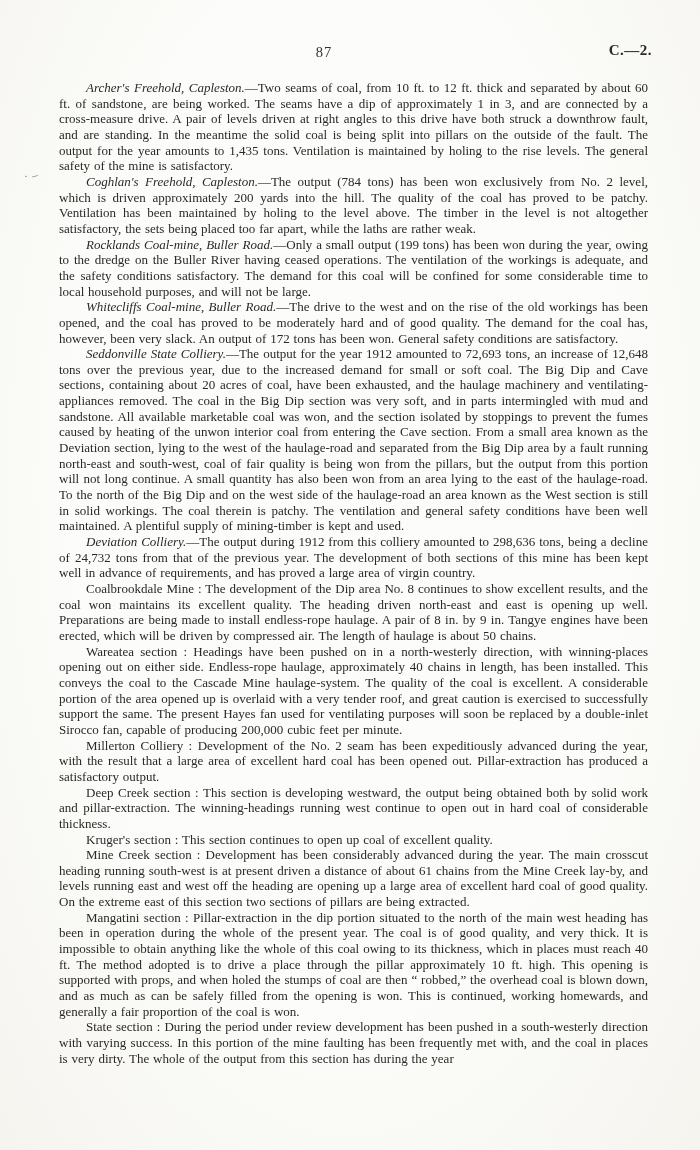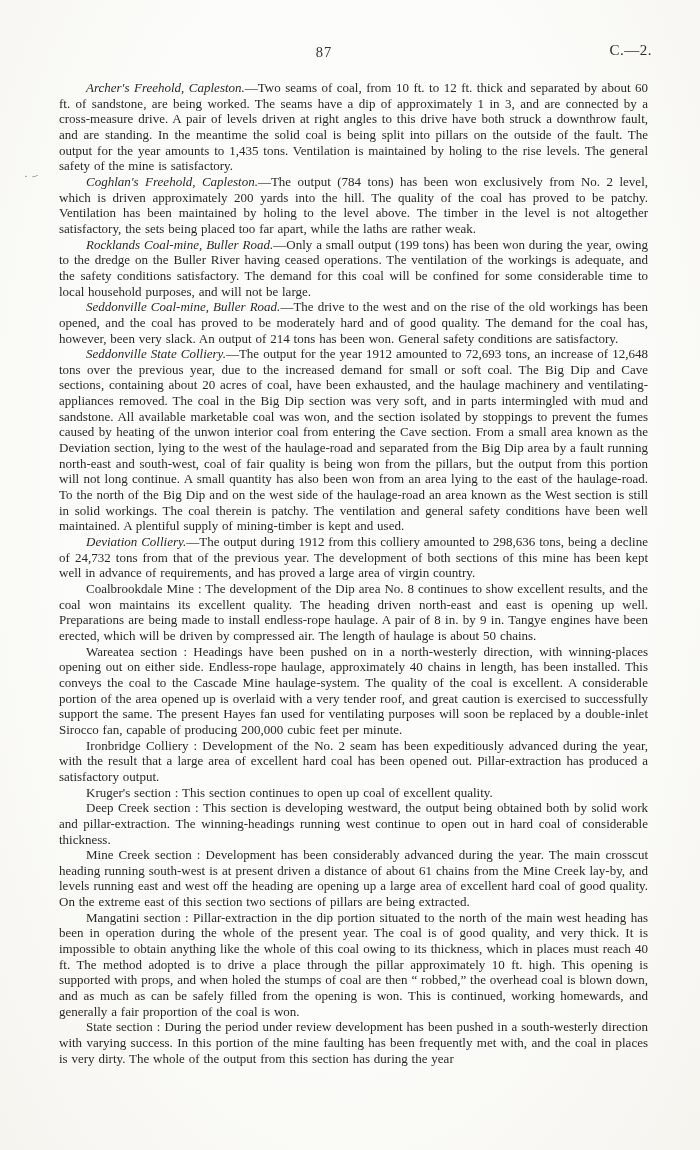--- a/index.html
+++ b/index.html
@@ -14,21 +14,21 @@
   .sheet {
     position: absolute; inset: 0;
     background: radial-gradient(ellipse at 50% 42%, #fcfcfa 55%, #f5f4ef 100%);
   }
   .page-header-num {
     position: absolute; top: 44px; left: 0; width: 648px;
     text-align: center; font-size: 14.5px; letter-spacing: 1px; color: #33322f;
   }
   .page-header-code {
     position: absolute; top: 42px; right: 48px;
-    font-size: 15px; font-weight: normal; letter-spacing: 0.5px; color: #2c2b29;
+    font-size: 15px; font-weight: bold; letter-spacing: 0.5px; color: #2c2b29;
   }
   .body-text {
     position: absolute; top: 80px; left: 59px; width: 589px;
     font-size: 13px; line-height: 15.65px;
     text-align: justify; word-spacing: 0.6px;
   }
   .para { margin: 0; text-indent: 27px; }
   .lead.it { font-style: italic; }
   .ink-speck {
     position: absolute; left: 24px; top: 168px;
@@ -44,24 +44,24 @@
 <div class="page-header-num">87</div>
 
 <div class="page-header-code">C.—2.</div>
 
 <span class="ink-speck">·﹘</span>
 
 <div class="body-text">
     <p class="para"><span class="lead it">Archer's Freehold, Capleston.</span>—<span>Two seams of coal, from 10 ft. to 12 ft. thick and separated by about 60 ft. of sandstone, are being worked. The seams have a dip of approximately 1 in 3, and are connected by a cross-measure drive. A pair of levels driven at right angles to this drive have both struck a downthrow fault, and are standing. In the meantime the solid coal is being split into pillars on the outside of the fault. The output for the year amounts to 1,435 tons. Ventilation is maintained by holing to the rise levels. The general safety of the mine is satisfactory.</span></p>
     <p class="para"><span class="lead it">Coghlan's Freehold, Capleston.</span>—<span>The output (784 tons) has been won exclusively from No. 2 level, which is driven approximately 200 yards into the hill. The quality of the coal has proved to be patchy. Ventilation has been maintained by holing to the level above. The timber in the level is not altogether satisfactory, the sets being placed too far apart, while the laths are rather weak.</span></p>
     <p class="para"><span class="lead it">Rocklands Coal-mine, Buller Road.</span>—<span>Only a small output (199 tons) has been won during the year, owing to the dredge on the Buller River having ceased operations. The ventilation of the workings is adequate, and the safety conditions satisfactory. The demand for this coal will be confined for some considerable time to local household purposes, and will not be large.</span></p>
-    <p class="para"><span class="lead it">Seddonville Coal-mine, Buller Road.</span>—<span>The drive to the west and on the rise of the old workings has been opened, and the coal has proved to be moderately hard and of good quality. The demand for the coal has, however, been very slack. An output of 214 tons has been won. General safety conditions are satisfactory.</span></p>
+    <p class="para"><span class="lead it">Whitecliffs Coal-mine, Buller Road.</span>—<span>The drive to the west and on the rise of the old workings has been opened, and the coal has proved to be moderately hard and of good quality. The demand for the coal has, however, been very slack. An output of 172 tons has been won. General safety conditions are satisfactory.</span></p>
     <p class="para"><span class="lead it">Seddonville State Colliery.</span>—<span>The output for the year 1912 amounted to 72,693 tons, an increase of 12,648 tons over the previous year, due to the increased demand for small or soft coal. The Big Dip and Cave sections, containing about 20 acres of coal, have been exhausted, and the haulage machinery and ventilating-appliances removed. The coal in the Big Dip section was very soft, and in parts intermingled with mud and sandstone. All available marketable coal was won, and the section isolated by stoppings to prevent the fumes caused by heating of the unwon interior coal from entering the Cave section. From a small area known as the Deviation section, lying to the west of the haulage-road and separated from the Big Dip area by a fault running north-east and south-west, coal of fair quality is being won from the pillars, but the output from this portion will not long continue. A small quantity has also been won from an area lying to the east of the haulage-road. To the north of the Big Dip and on the west side of the haulage-road an area known as the West section is still in solid workings. The coal therein is patchy. The ventilation and general safety conditions have been well maintained. A plentiful supply of mining-timber is kept and used.</span></p>
     <p class="para"><span class="lead it">Deviation Colliery.</span>—<span>The output during 1912 from this colliery amounted to 298,636 tons, being a decline of 24,732 tons from that of the previous year. The development of both sections of this mine has been kept well in advance of requirements, and has proved a large area of virgin country.</span></p>
     <p class="para"><span class="lead">Coalbrookdale Mine :</span> <span>The development of the Dip area No. 8 continues to show excellent results, and the coal won maintains its excellent quality. The heading driven north-east and east is opening up well. Preparations are being made to install endless-rope haulage. A pair of 8 in. by 9 in. Tangye engines have been erected, which will be driven by compressed air. The length of haulage is about 50 chains.</span></p>
     <p class="para"><span class="lead">Wareatea section :</span> <span>Headings have been pushed on in a north-westerly direction, with winning-places opening out on either side. Endless-rope haulage, approximately 40 chains in length, has been installed. This conveys the coal to the Cascade Mine haulage-system. The quality of the coal is excellent. A considerable portion of the area opened up is overlaid with a very tender roof, and great caution is exercised to successfully support the same. The present Hayes fan used for ventilating purposes will soon be replaced by a double-inlet Sirocco fan, capable of producing 200,000 cubic feet per minute.</span></p>
-    <p class="para"><span class="lead">Ironbridge Colliery :</span> <span>Development of the No. 2 seam has been expeditiously advanced during the year, with the result that a large area of excellent hard coal has been opened out. Pillar-extraction has produced a satisfactory output.</span></p>
+    <p class="para"><span class="lead">Millerton Colliery :</span> <span>Development of the No. 2 seam has been expeditiously advanced during the year, with the result that a large area of excellent hard coal has been opened out. Pillar-extraction has produced a satisfactory output.</span></p>
+    <p class="para"><span class="lead">Deep Creek section :</span> <span>This section is developing westward, the output being obtained both by solid work and pillar-extraction. The winning-headings running west continue to open out in hard coal of considerable thickness.</span></p>
     <p class="para"><span class="lead">Kruger's section :</span> <span>This section continues to open up coal of excellent quality.</span></p>
-    <p class="para"><span class="lead">Deep Creek section :</span> <span>This section is developing westward, the output being obtained both by solid work and pillar-extraction. The winning-headings running west continue to open out in hard coal of considerable thickness.</span></p>
     <p class="para"><span class="lead">Mine Creek section :</span> <span>Development has been considerably advanced during the year. The main crosscut heading running south-west is at present driven a distance of about 61 chains from the Mine Creek lay-by, and levels running east and west off the heading are opening up a large area of excellent hard coal of good quality. On the extreme east of this section two sections of pillars are being extracted.</span></p>
     <p class="para"><span class="lead">Mangatini section :</span> <span>Pillar-extraction in the dip portion situated to the north of the main west heading has been in operation during the whole of the present year. The coal is of good quality, and very thick. It is impossible to obtain anything like the whole of this coal owing to its thickness, which in places must reach 40 ft. The method adopted is to drive a place through the pillar approximately 10 ft. high. This opening is supported with props, and when holed the stumps of coal are then “ robbed,” the overhead coal is blown down, and as much as can be safely filled from the opening is won. This is continued, working homewards, and generally a fair proportion of the coal is won.</span></p>
     <p class="para"><span class="lead">State section :</span> <span>During the period under review development has been pushed in a south-westerly direction with varying success. In this portion of the mine faulting has been frequently met with, and the coal in places is very dirty. The whole of the output from this section has during the year</span></p>
   </div>
 
 </body></html>

